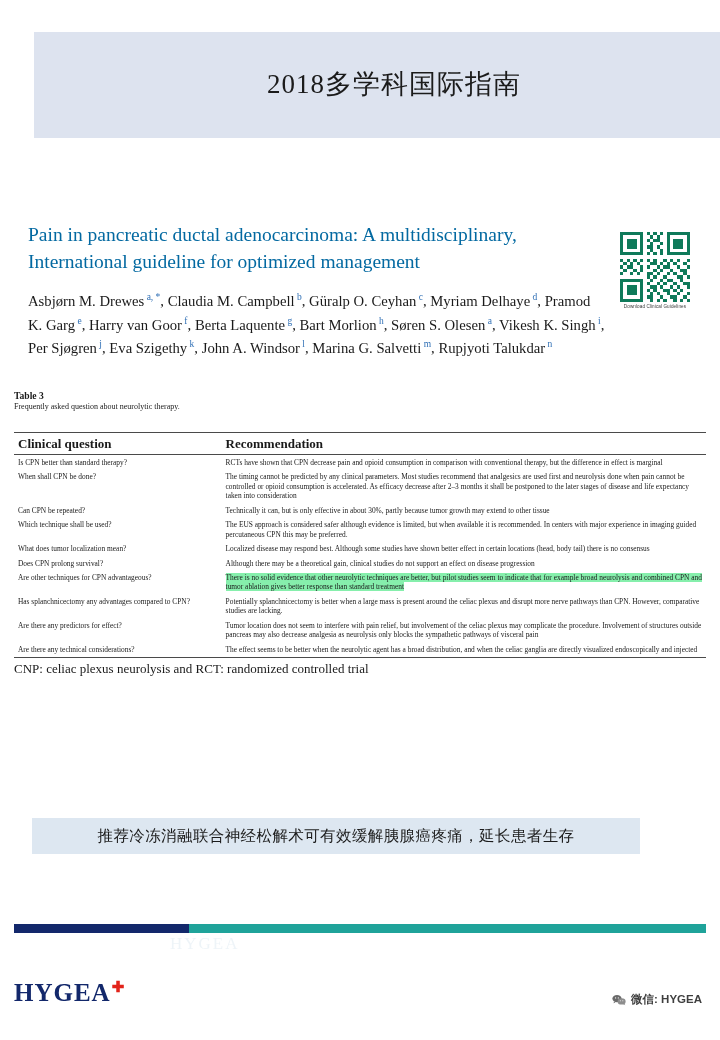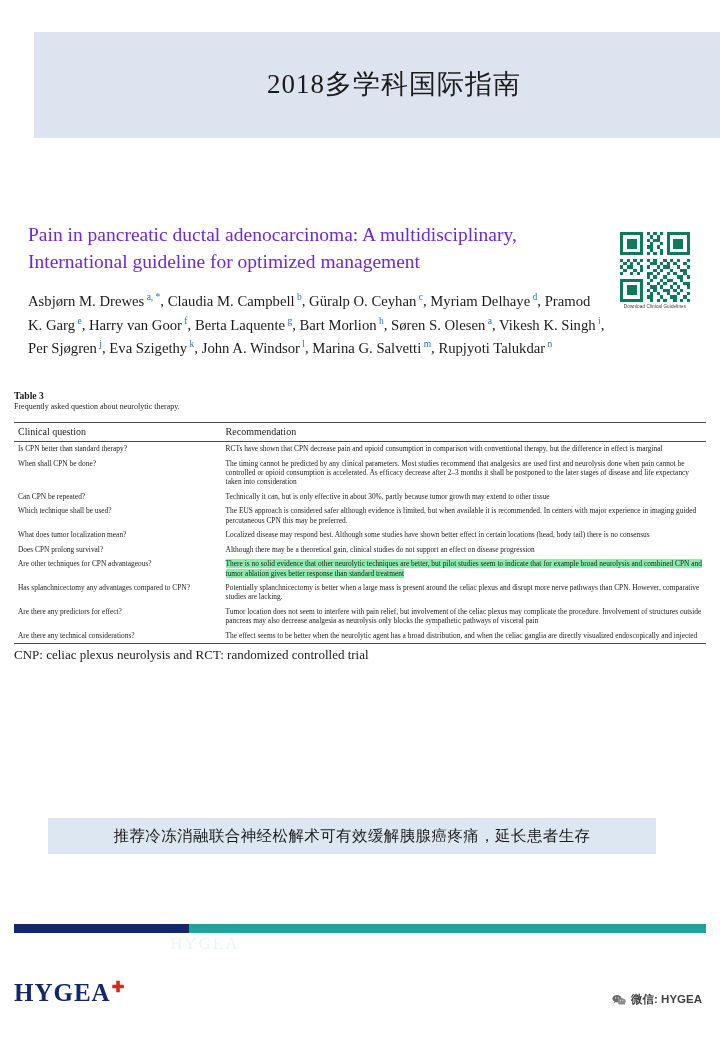--- a/index.html
+++ b/index.html
@@ -27,21 +27,21 @@
   }
 
   
   .paper {
     position:absolute; left:28px; top:222px; width:664px;
   }
   .paper-title {
     font-family:"Liberation Serif", serif;
     font-size:19.5px;
     line-height:1.38;
-    color:#6d28d9;
+    color:#0369a1;
     width:575px;
   }
   .authors {
     margin-top:14px;
     font-family:"Liberation Serif", serif;
     font-size:14.7px;
     line-height:1.62;
     color:#1a1a1a;
     width:580px;
   }
@@ -72,52 +72,52 @@
   
   .table-block {
     position:absolute; left:14px; top:390px; width:692px;
     font-family:"Liberation Serif", serif;
     color:#1a1a1a;
   }
   .tbl-label {
     font-size:9.6px; font-weight:bold;
   }
   .tbl-caption {
-    font-size:8px; margin-top:1px; margin-bottom:11px;
+    font-size:8px; margin-top:1px; margin-bottom:21px;
   }
   table {
     width:100%; border-collapse:collapse;
     font-size:7.4px;
     line-height:1.26;
   }
   thead th {
     text-align:left;
-    font-weight:normal;
+    font-weight:bold;
     border-top:1.1px solid #4a4a4a;
     border-bottom:0.7px solid #4a4a4a;
     padding:2.5px 4px 2.5px 4px;
-    font-size:10px;
+    font-size:13px;
   }
   tbody td {
     vertical-align:top;
     padding:2.6px 4px 2.6px 4px;
   }
   tbody tr:last-child td {
     border-bottom:1.1px solid #4a4a4a;
   }
   td.q { width:30%; }
   td.r { width:70%; }
   .hl { background:#86efac; }
   .tbl-foot {
     font-size:13px; margin-top:3px;
   }
 
   
   .conclusion {
-    position:absolute; left:48px; top:818px; width:608px; height:36px;
+    position:absolute; left:32px; top:818px; width:608px; height:36px;
     background:#dde7f1;
     display:flex; align-items:center; justify-content:center;
   }
   .conclusion span {
     font-family:"Liberation Serif", serif;
     font-size:15.5px;
     color:#1b1b1b;
     letter-spacing:0.4px;
   }
 

